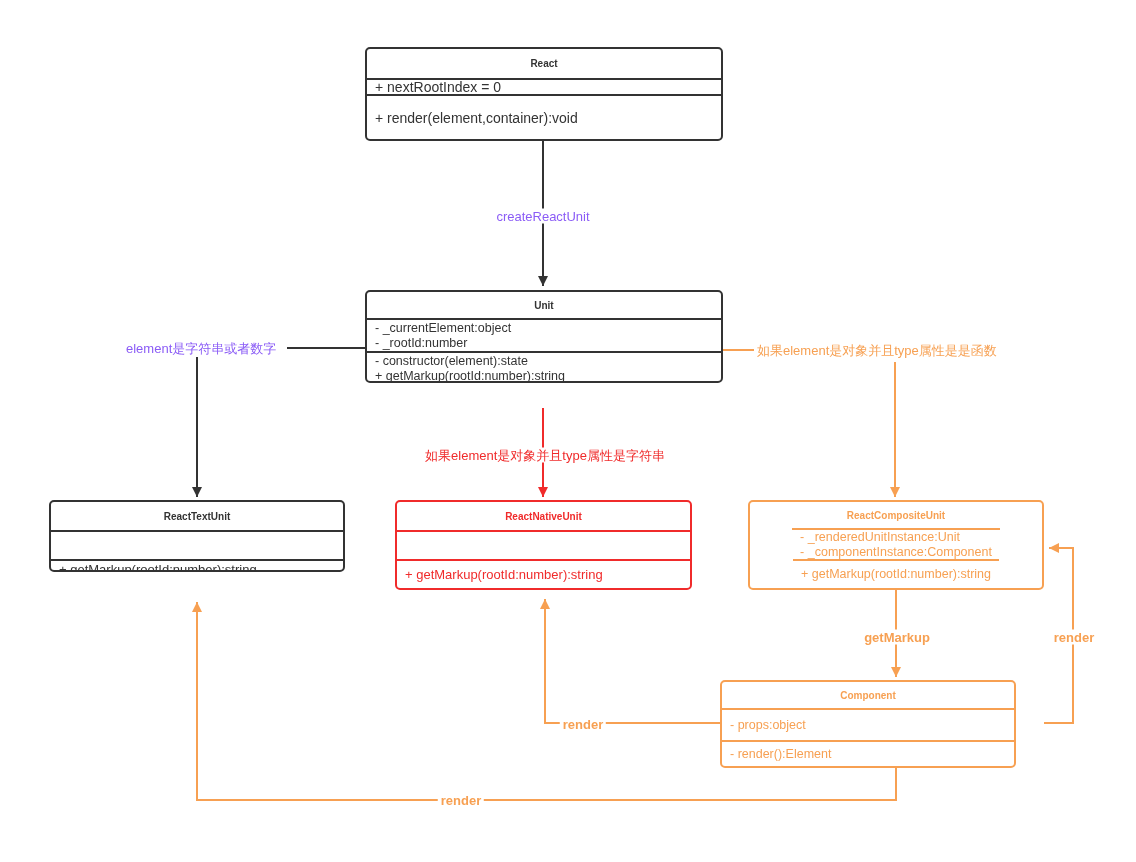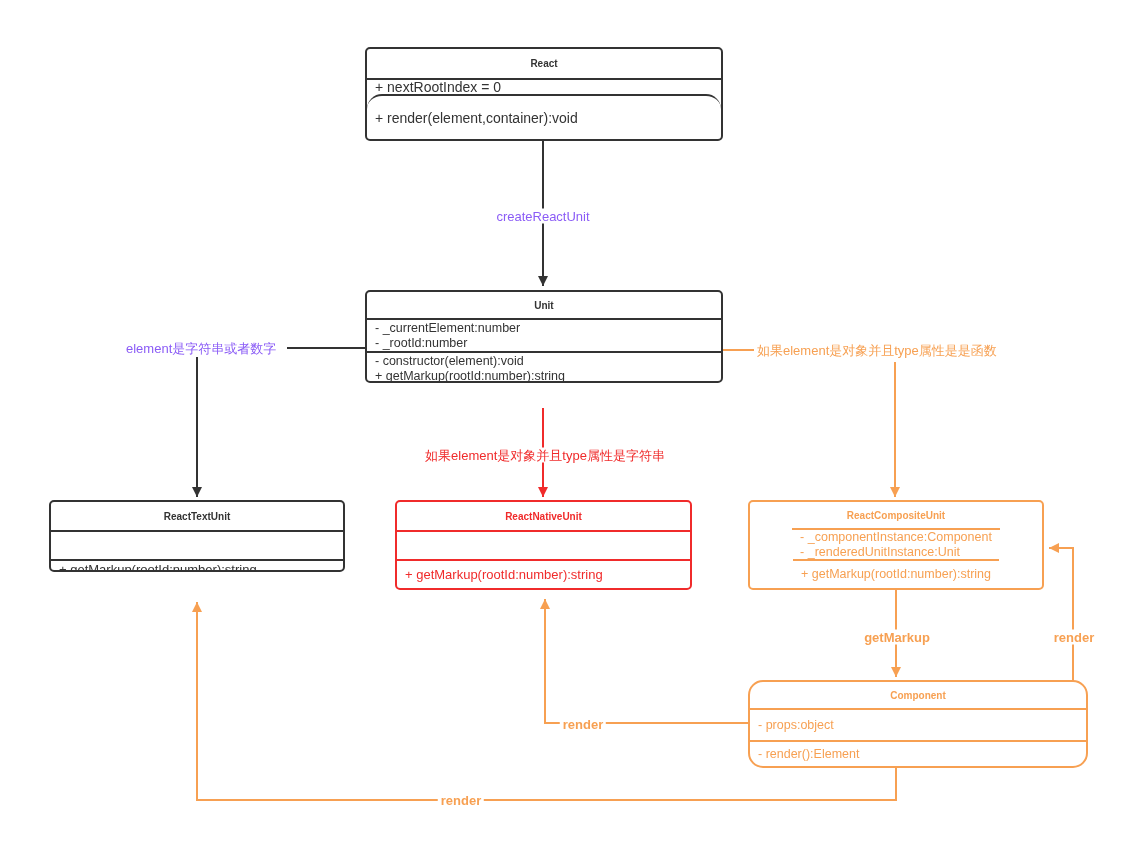--- a/index.html
+++ b/index.html
@@ -99,33 +99,33 @@
 
   <div class="edge-label centered bold lbl-orange" style="left:1074px; top:637px;">render</div>
 
   <div class="edge-label centered bold lbl-orange" style="left:461px; top:800px;">render</div>
 
   <div class="uml-box c-black" style="left:365px; top:47px; width:358px; height:94px;">
     <div class="uml-title" style="height:29px;">React</div>
     <div class="uml-section" style="height:16px;">
       <div class="uml-line react-row">+ nextRootIndex = 0</div>
     </div>
-    <div class="uml-section" style="flex:1;border-radius:15px;">
+    <div class="uml-section" style="flex:1;">
       <div class="uml-line react-row">+ render(element,container):void</div>
     </div>
   </div>
 
   <div class="uml-box c-black" style="left:365px; top:290px; width:358px; height:93px;">
     <div class="uml-title" style="height:26px;text-align:right;">Unit</div>
     <div class="uml-section" style="height:33px;">
-      <div class="uml-line small">- _currentElement:number</div>
+      <div class="uml-line small">- _currentElement:object</div>
       <div class="uml-line small">- _rootId:number</div>
     </div>
     <div class="uml-section" style="flex:1;">
-      <div class="uml-line small">- constructor(element):void</div>
+      <div class="uml-line small">- constructor(element):state</div>
       <div class="uml-line small">+ getMarkup(rootId:number):string</div>
     </div>
   </div>
 
   <div class="uml-box c-black" style="left:49px; top:500px; width:296px; height:72px;">
     <div class="uml-title" style="height:28px;">ReactTextUnit</div>
     <div class="uml-section" style="height:29px;"></div>
     <div class="uml-section" style="flex:1;">
       <div class="uml-line">+ getMarkup(rootId:number):string</div>
     </div>
@@ -135,29 +135,29 @@
     <div class="uml-title" style="height:28px;">ReactNativeUnit</div>
     <div class="uml-section" style="height:29px;"></div>
     <div class="uml-section" style="flex:1;">
       <div class="uml-line">+ getMarkup(rootId:number):string</div>
     </div>
   </div>
 
   <div class="uml-box c-orange" style="left:748px; top:500px; width:296px; height:90px;align-items:center;">
     <div class="uml-title" style="height:26px;">ReactCompositeUnit</div>
     <div class="uml-section" style="height:31px;">
+      <div class="uml-line small">- _renderedUnitInstance:Unit</div>
       <div class="uml-line small">- _componentInstance:Component</div>
-      <div class="uml-line small">- _renderedUnitInstance:Unit</div>
     </div>
     <div class="uml-section" style="flex:1;">
       <div class="uml-line small">+ getMarkup(rootId:number):string</div>
     </div>
   </div>
 
-  <div class="uml-box c-orange" style="left:748px; top:680px; width:340px; height:88px;border-radius:15px;">
+  <div class="uml-box c-orange" style="left:720px; top:680px; width:296px; height:88px;">
     <div class="uml-title" style="height:26px;">Component</div>
     <div class="uml-section" style="height:32px;">
       <div class="uml-line small">- props:object</div>
     </div>
     <div class="uml-section" style="flex:1;">
       <div class="uml-line small">- render():Element</div>
     </div>
   </div>
 
 </div>

